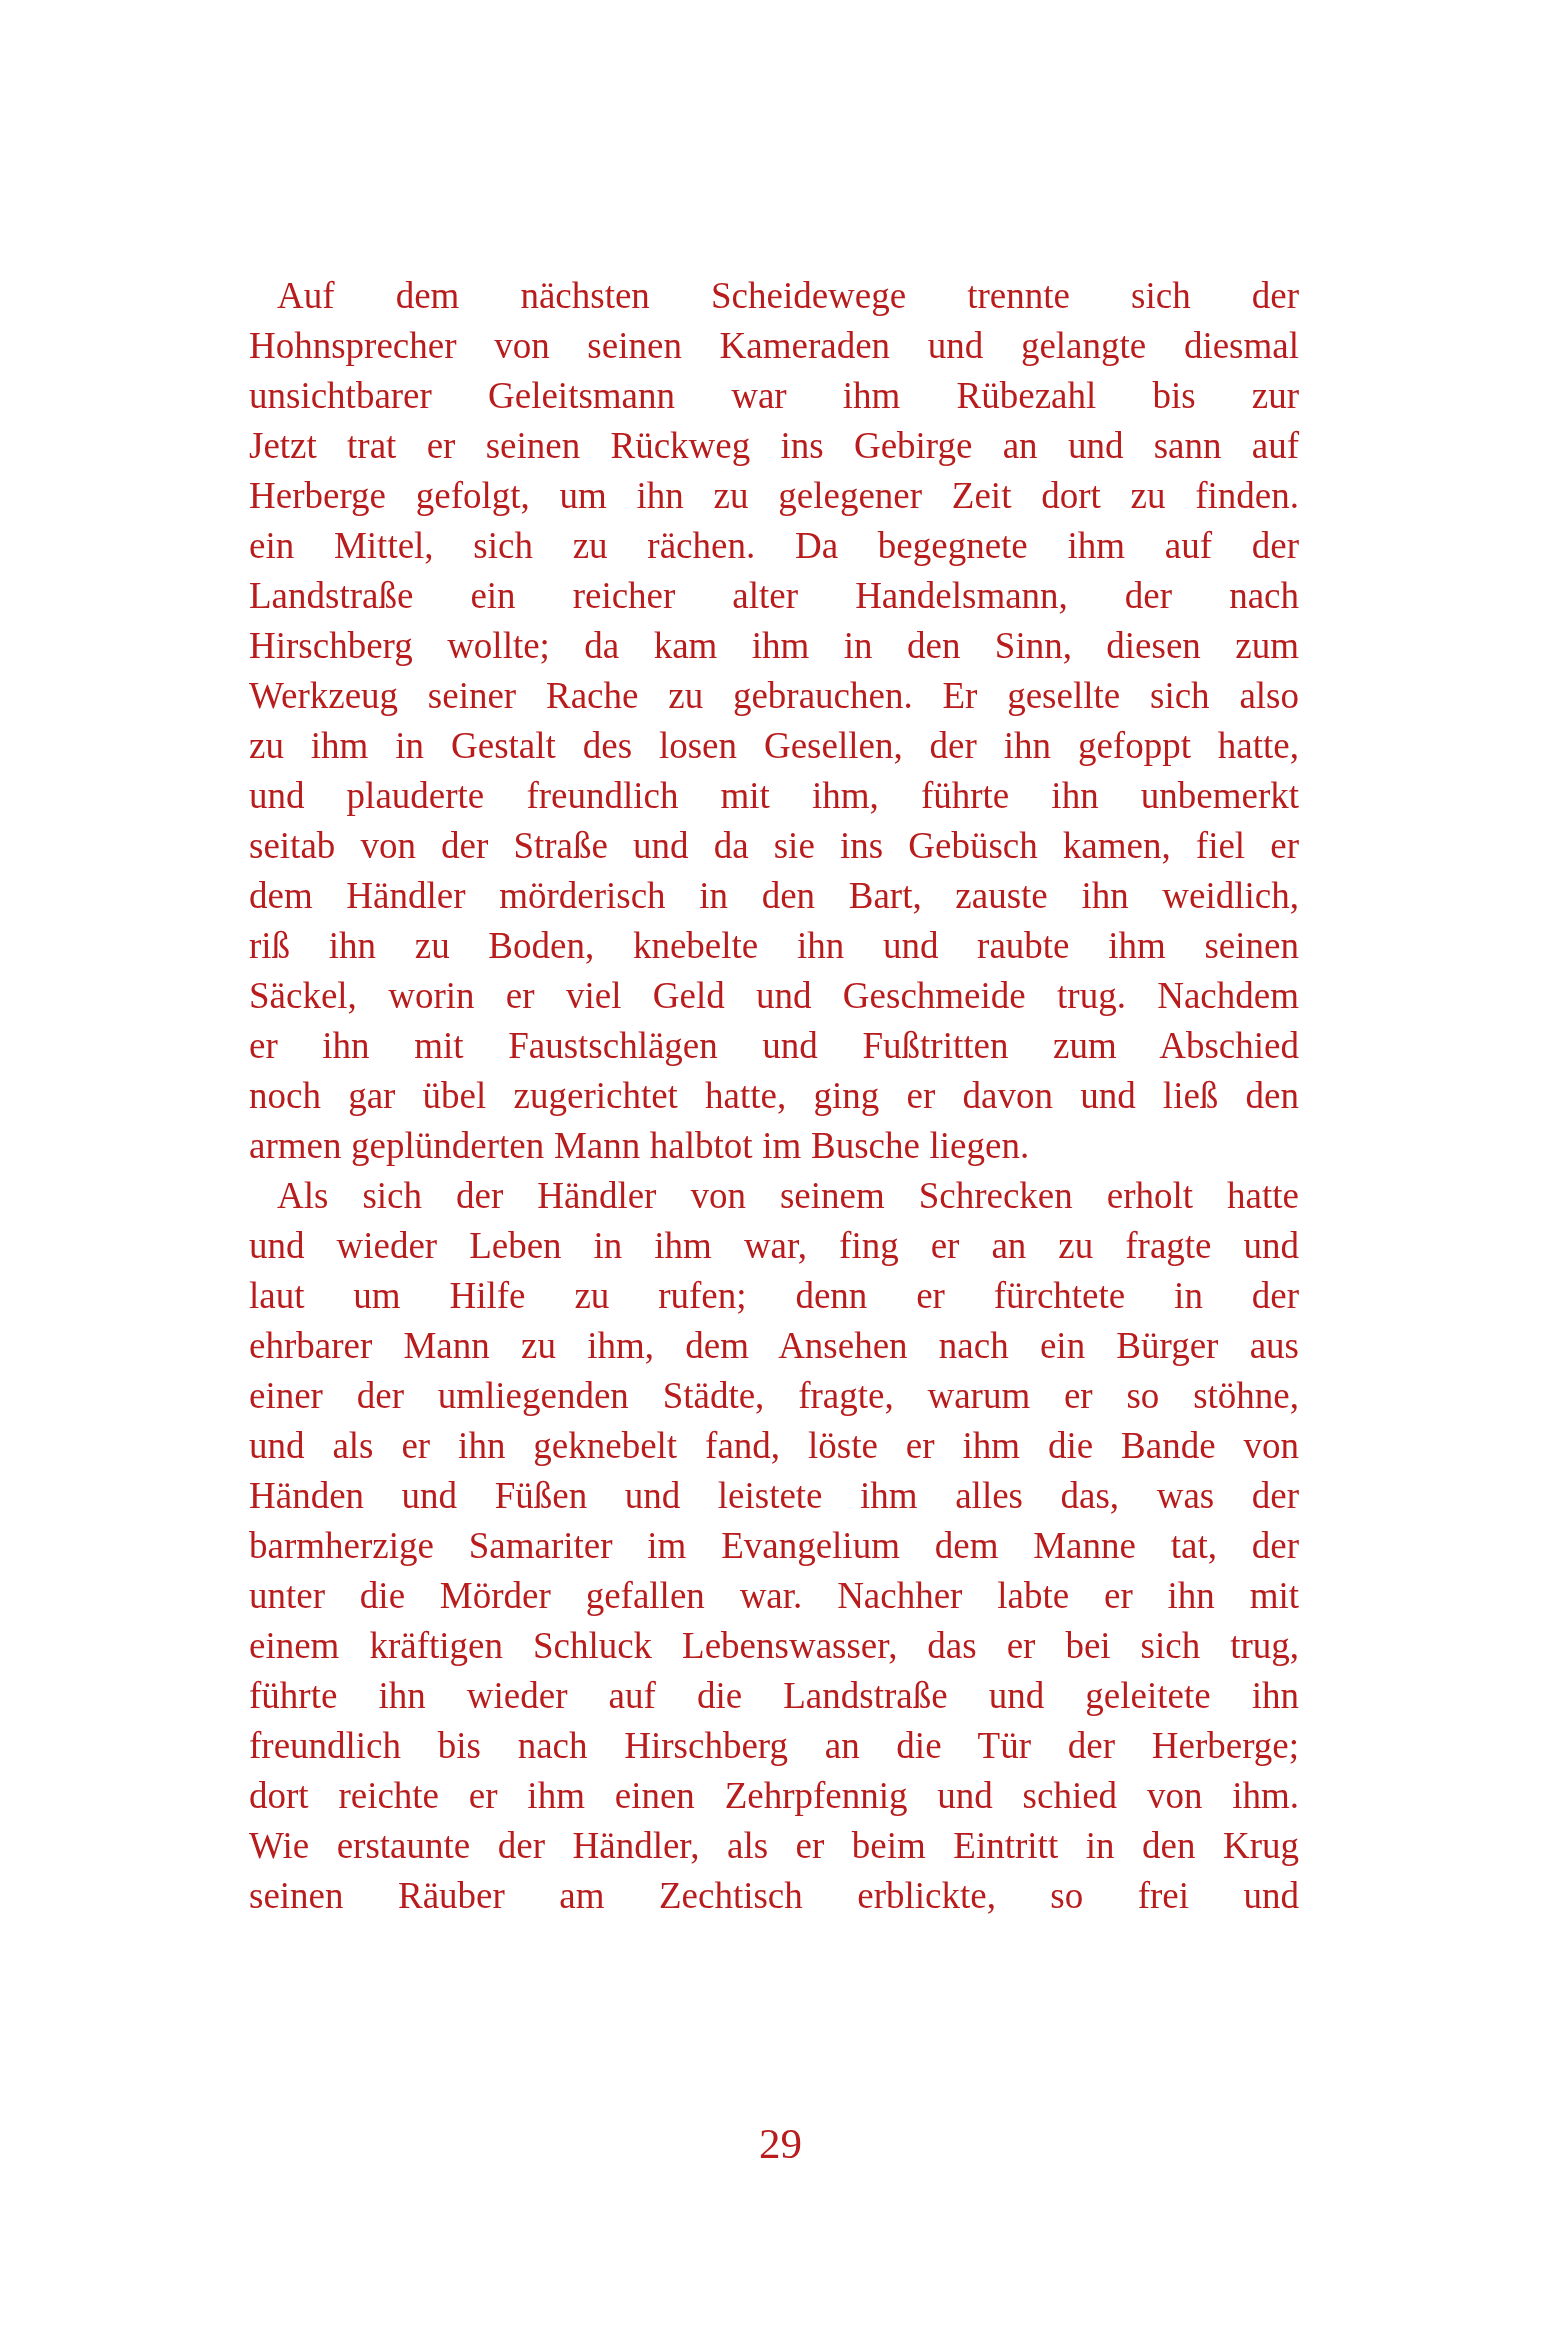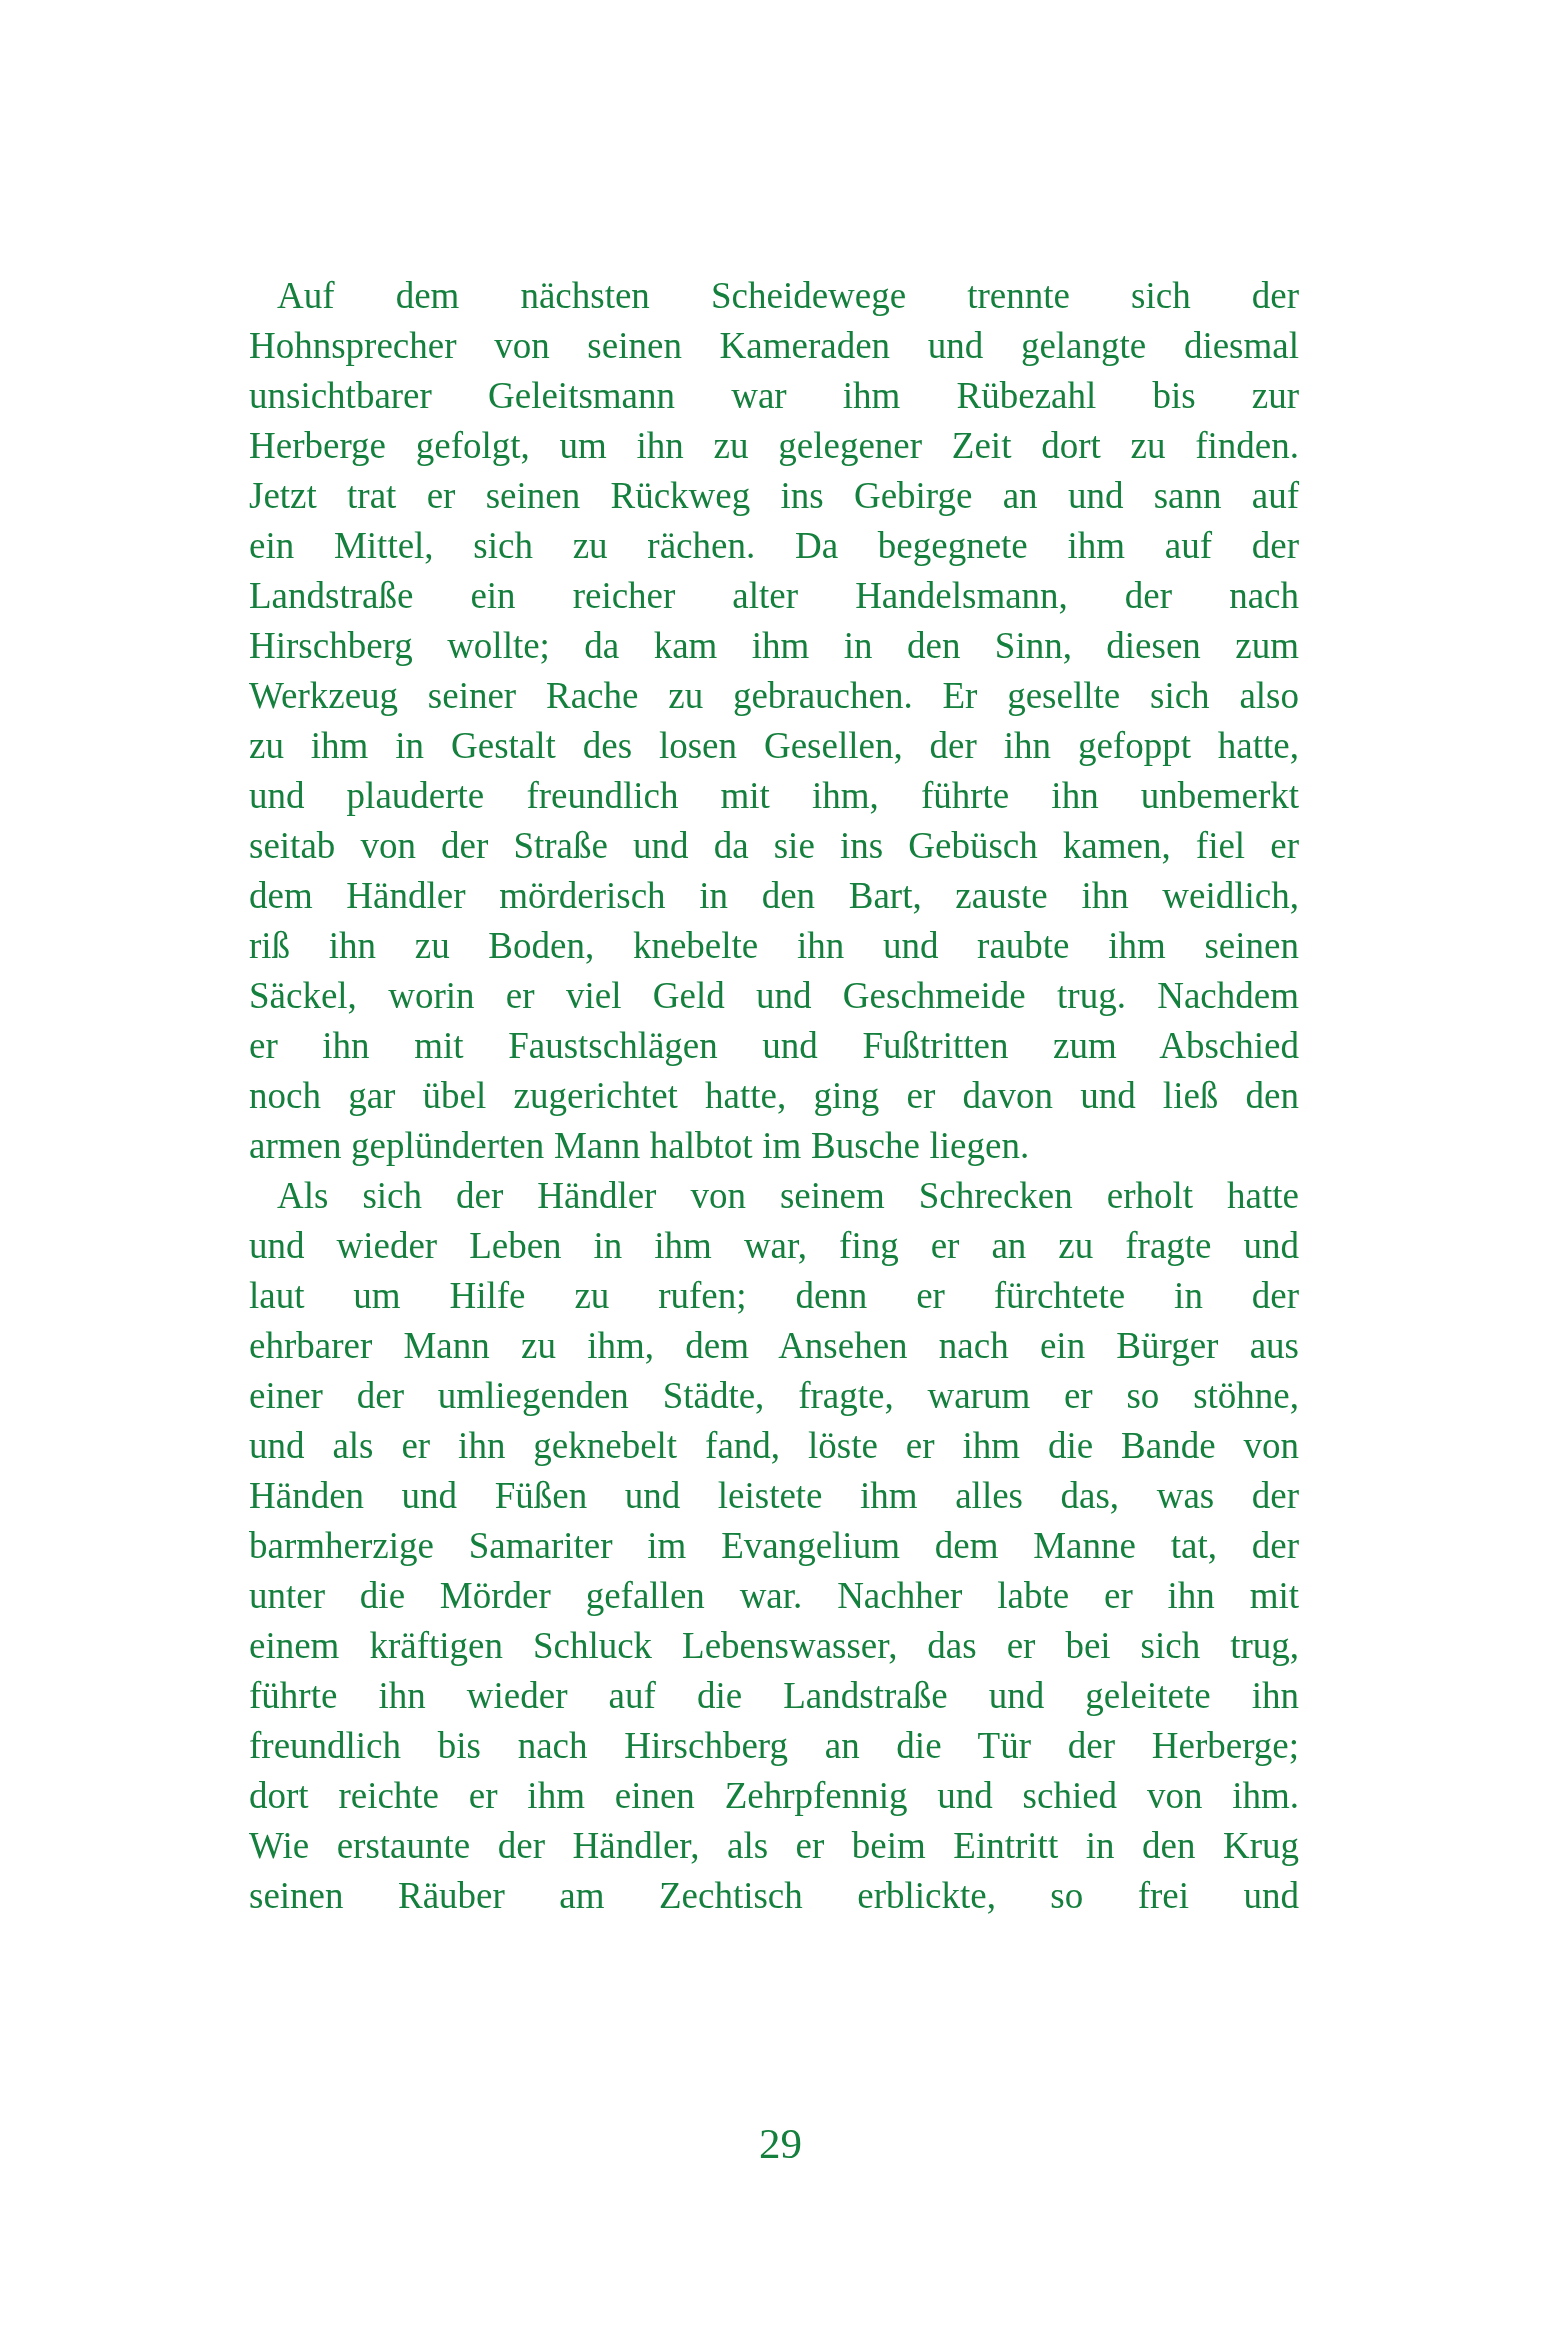--- a/index.html
+++ b/index.html
@@ -5,21 +5,21 @@
   html, body {
     margin: 0;
     padding: 0;
     background: #ffffff;
   }
   .page {
     position: relative;
     width: 1561px;
     height: 2342px;
     background: #ffffff;
-    color: #15803d;
+    color: #b91c1c;
     font-family: "Liberation Serif", "DejaVu Serif", serif;
     overflow: hidden;
   }
   .text-block {
     position: absolute;
     left: 249px;
     top: 271px;
     width: 1050px;
     font-size: 37px;
     letter-spacing: 0px;
@@ -55,22 +55,22 @@
 </style>
 </head>
 <body>
 
 <div class="page">
   <div class="text-block">
       <div class="paragraph">
         <div class="line indent">Auf dem nächsten Scheidewege trennte sich der</div>
         <div class="line">Hohnsprecher von seinen Kameraden und gelangte diesmal</div>
         <div class="line">unsichtbarer Geleitsmann war ihm Rübezahl bis zur</div>
+        <div class="line">Jetzt trat er seinen Rückweg ins Gebirge an und sann auf</div>
         <div class="line">Herberge gefolgt, um ihn zu gelegener Zeit dort zu finden.</div>
-        <div class="line">Jetzt trat er seinen Rückweg ins Gebirge an und sann auf</div>
         <div class="line">ein Mittel, sich zu rächen. Da begegnete ihm auf der</div>
         <div class="line">Landstraße ein reicher alter Handelsmann, der nach</div>
         <div class="line">Hirschberg wollte; da kam ihm in den Sinn, diesen zum</div>
         <div class="line">Werkzeug seiner Rache zu gebrauchen. Er gesellte sich also</div>
         <div class="line">zu ihm in Gestalt des losen Gesellen, der ihn gefoppt hatte,</div>
         <div class="line">und plauderte freundlich mit ihm, führte ihn unbemerkt</div>
         <div class="line">seitab von der Straße und da sie ins Gebüsch kamen, fiel er</div>
         <div class="line">dem Händler mörderisch in den Bart, zauste ihn weidlich,</div>
         <div class="line">riß ihn zu Boden, knebelte ihn und raubte ihm seinen</div>
         <div class="line">Säckel, worin er viel Geld und Geschmeide trug. Nachdem</div>

